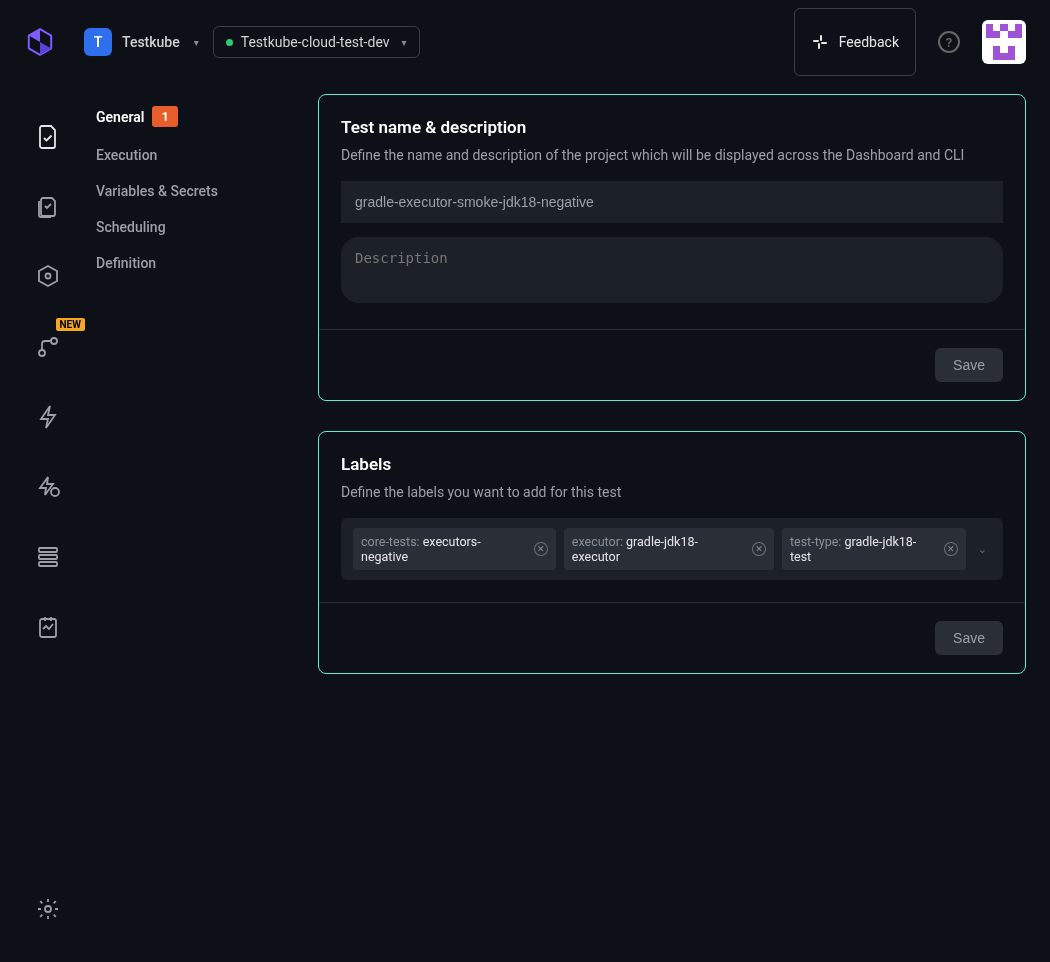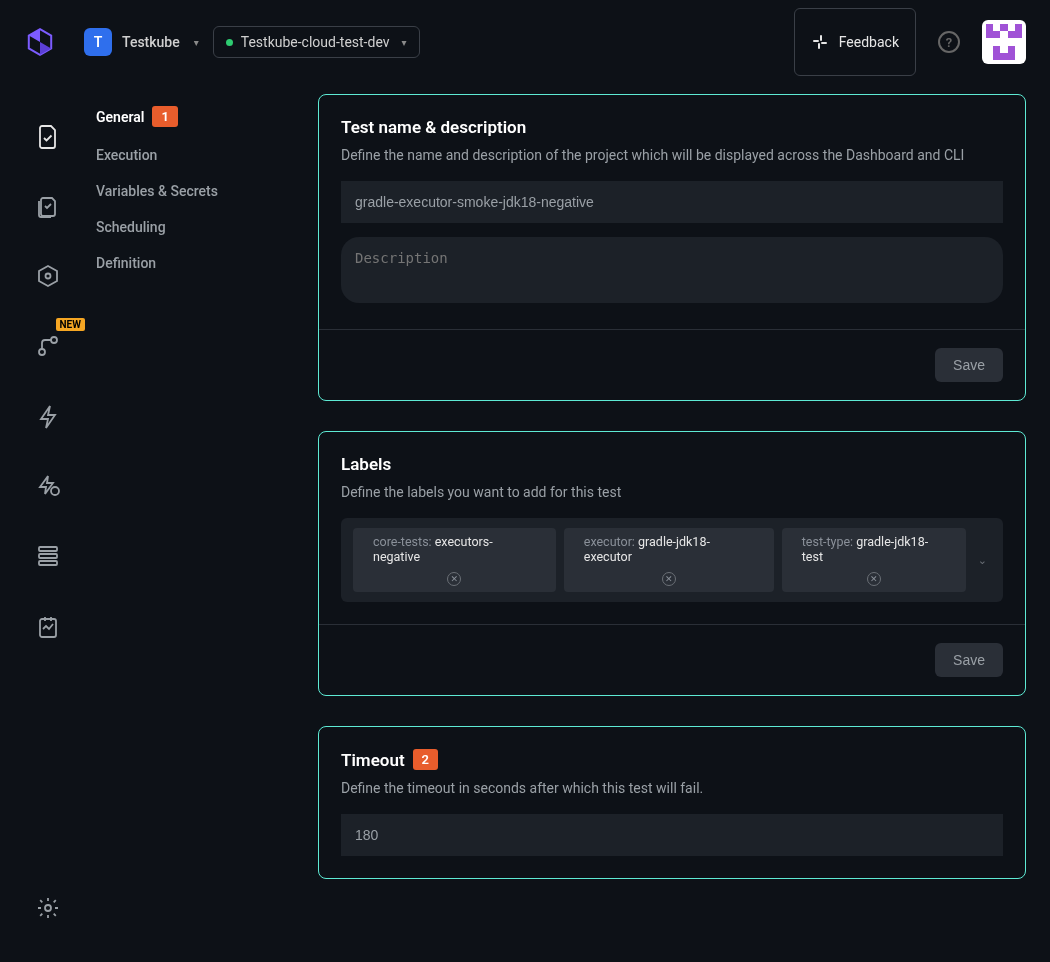--- a/index.html
+++ b/index.html
@@ -64,21 +64,21 @@
   .avatar div { background:#a052d6; }
   .avatar .blank { background:transparent; }
 
   .layout { display:flex; height:calc(962px - 84px); }
   .rail {
     width:96px; display:flex; flex-direction:column; align-items:center;
     padding-top:40px; gap:44px;
   }
   .rail-icon {
     width:26px; height:26px; color:#9aa0a6; cursor:pointer;
-    display:flex; align-items:flex-start; justify-content:center;
+    display:flex; align-items:center; justify-content:center;
     position:relative;
   }
   .rail-icon.active { color:#e6e6e6; }
   .new-badge {
     position:absolute; top:-16px; right:-24px;
     background:#f5a623; color:#000; font-size:10px; font-weight:700;
     padding:1px 4px; border-radius:2px;
   }
   .rail-bottom { margin-top:auto; margin-bottom:40px; }
 
@@ -123,22 +123,22 @@
   }
   .save-btn {
     background:#2a2f37; color:#9aa0a6; border:none; border-radius:6px;
     padding:9px 18px; font-size:14px; cursor:pointer;
   }
   .tags-row {
     background:#1c2128; border-radius:6px; padding:10px 12px;
     display:flex; gap:8px; align-items:center;
   }
   .tag {
-    background:#2a2f37; border-radius:4px; padding:6px 20px;
-    font-size:12.5px; color:#bfc5cd; display:flex; align-items:center; gap:8px;flex-direction:column;
+    background:#2a2f37; border-radius:4px; padding:6px 8px;
+    font-size:12.5px; color:#bfc5cd; display:flex; align-items:center; gap:8px;
   }
   .tag .key { color:#8a9099; }
   .tag .val { color:#e6e6e6; }
   .tag-x {
     width:14px; height:14px; border:1px solid #6a6f76; border-radius:50%;
     display:flex; align-items:center; justify-content:center;
     font-size:9px; color:#8a9099; cursor:pointer;
   }
   .tags-chev { margin-left:auto; color:#6a6f76; font-size:11px; cursor:pointer; padding:0 4px;}
 </style>
@@ -322,27 +322,15 @@
             <span class="tag-x">✕</span>
           </div>
           <span class="tags-chev">⌄</span>
         </div>
       </div>
       <div class="card-footer">
         <button class="save-btn">Save</button>
       </div>
     </div>
 
-    <div class="card">
-      <div class="card-header">
-        <div class="card-title">
-          <span>Timeout</span>
-          <span class="num-badge">2</span>
-        </div>
-        <div class="card-desc">Define the timeout in seconds after which this test will fail.</div>
-      </div>
-      <div class="card-body">
-        <input class="input" style="margin-bottom: 0px;" value="180">
-      </div>
-    </div>
 
   </div>
 </div>
 
 </body></html>

